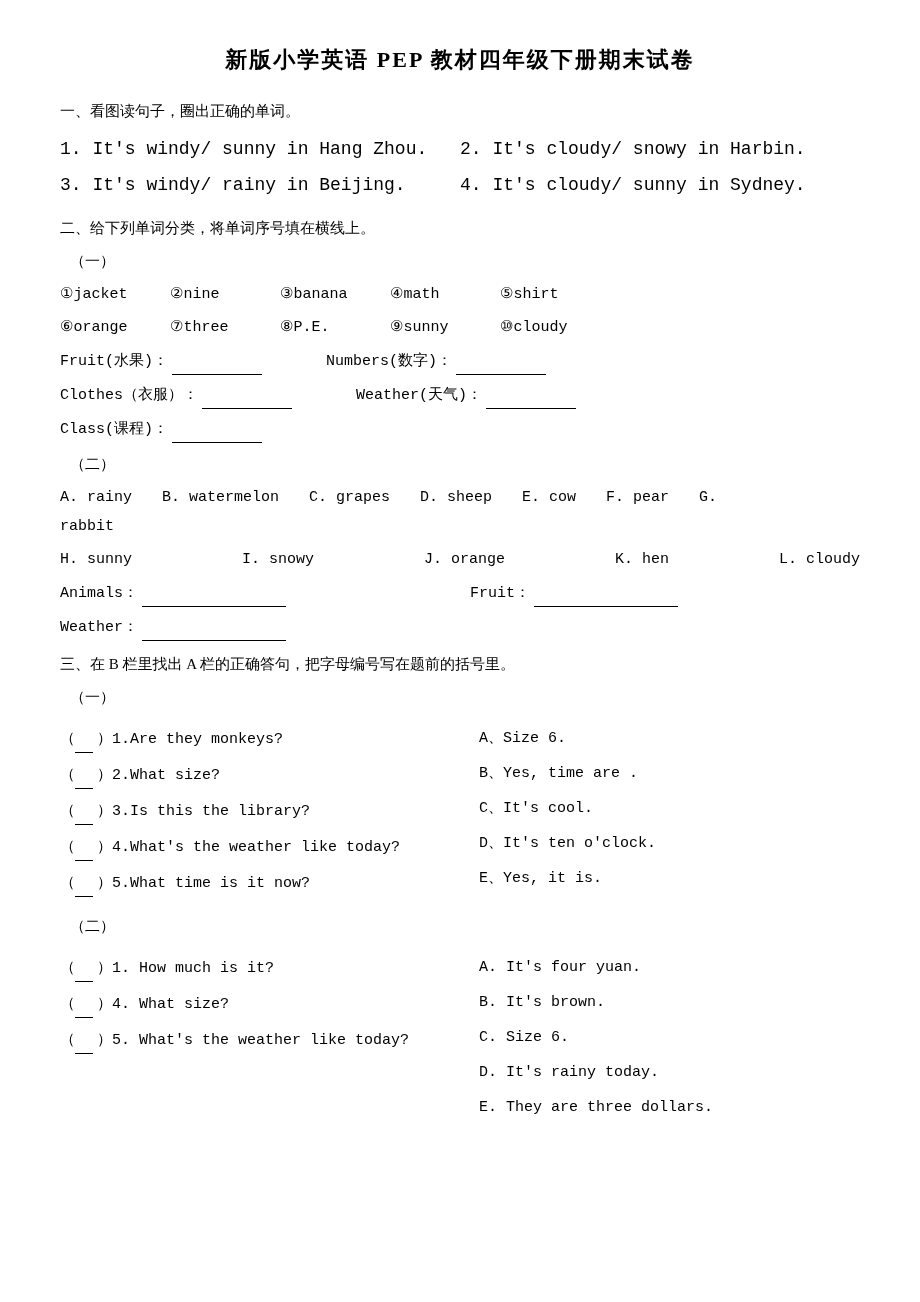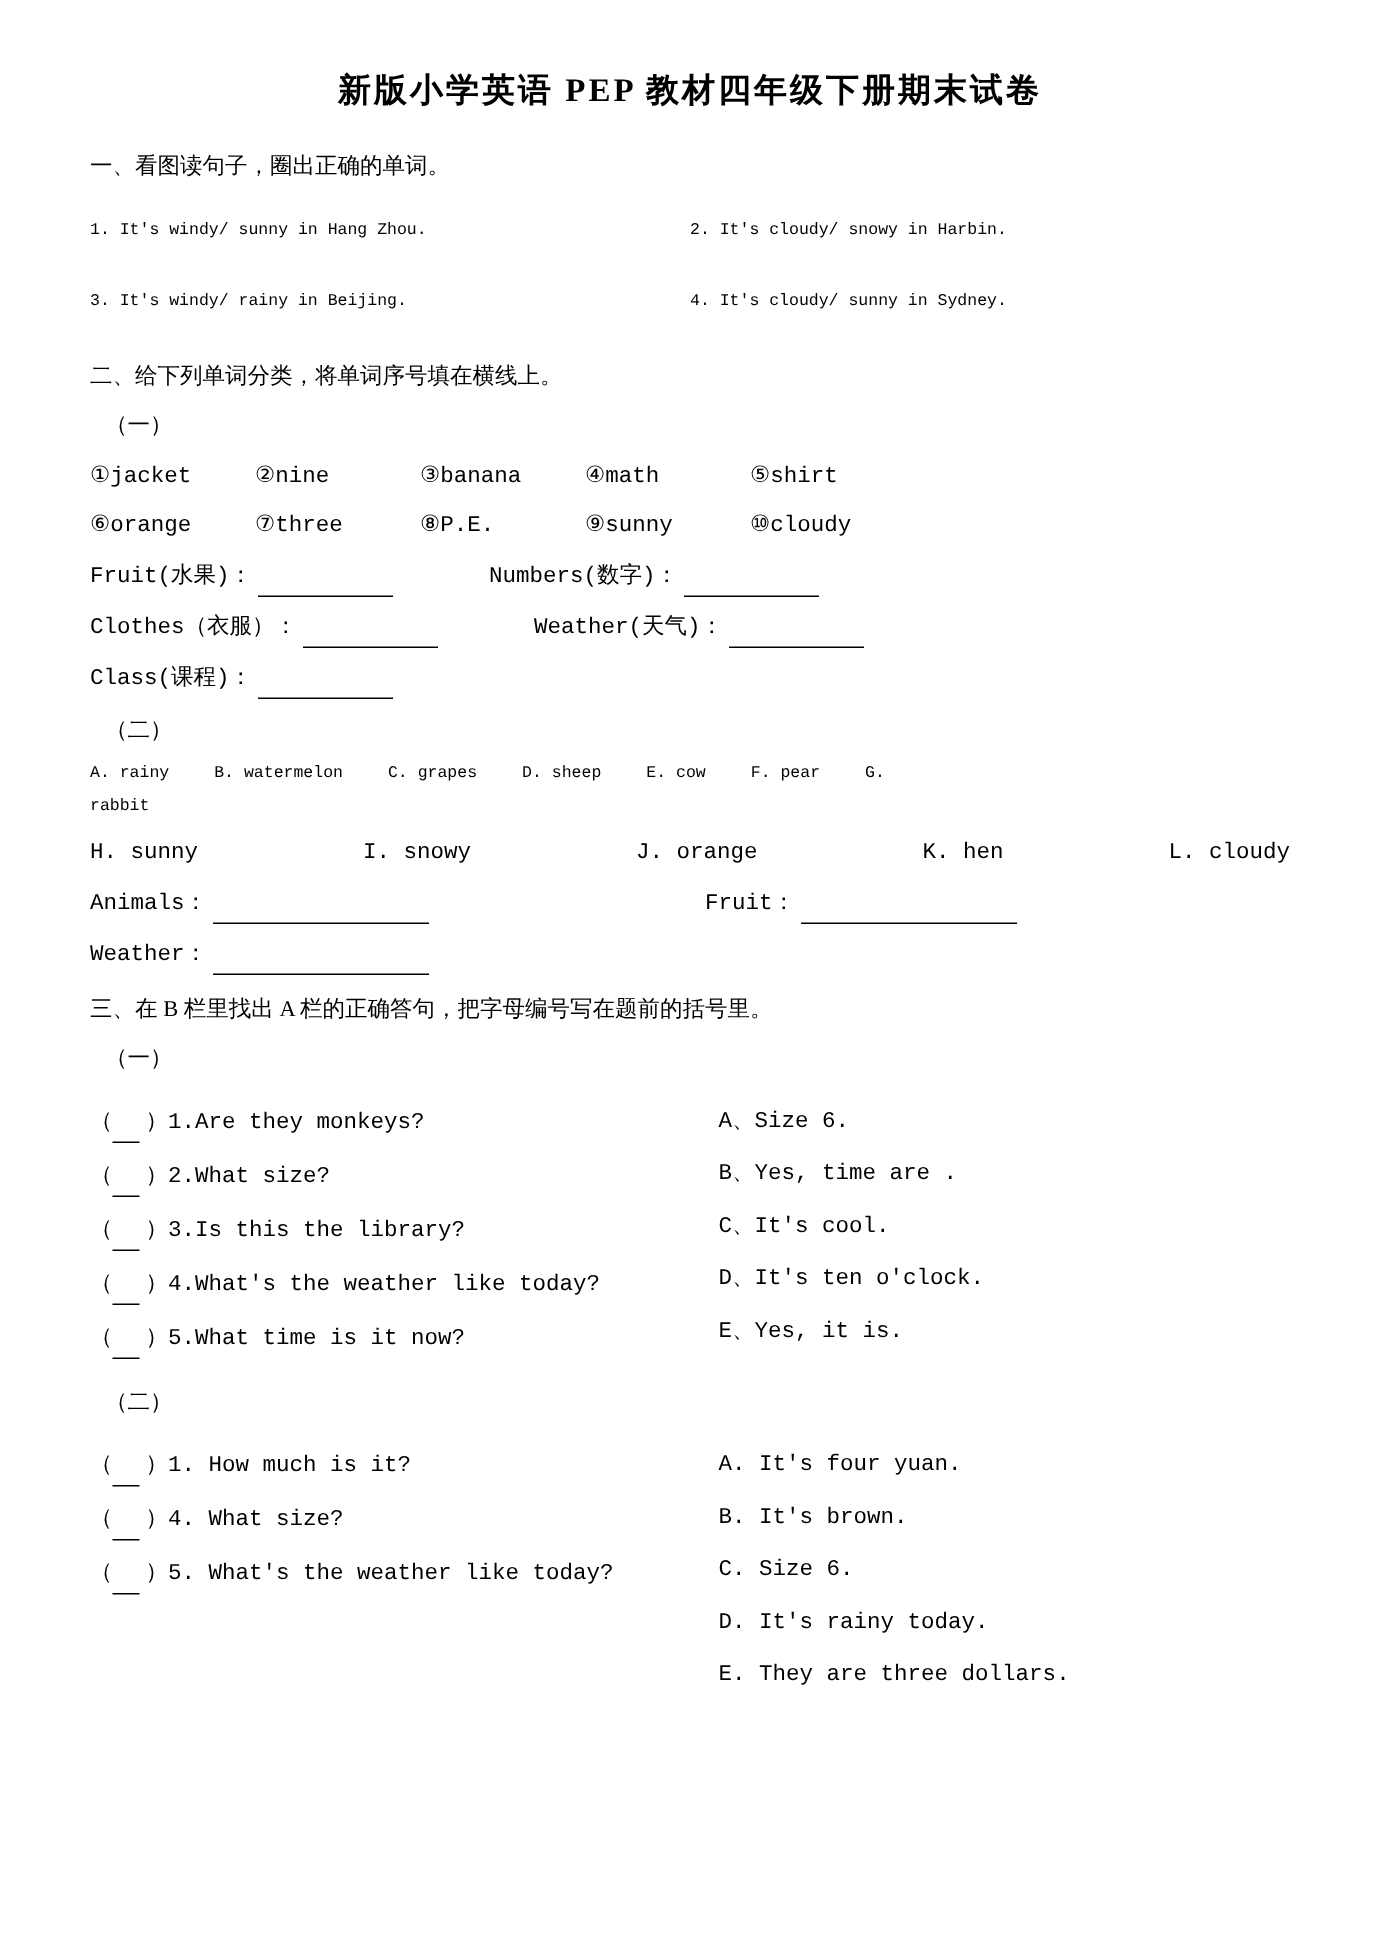--- a/index.html
+++ b/index.html
@@ -26,23 +26,23 @@
     }
     .section-header {
       font-size: 15px;
       margin: 12px 0 6px 0;
     }
     .sub-section {
       margin-left: 10px;
       margin-bottom: 4px;
     }
     .question-line {
-      margin: 14px 0;
+      margin: 2px 0;
       font-family: "Courier New", "SimSun", monospace;
-      font-size: 11px;
+      font-size: 18px;
     }
     .two-col {
       display: flex;
       gap: 0;
     }
     .col-left {
       flex: 1;
     }
     .col-right {
       flex: 1;
@@ -102,21 +102,21 @@
       margin: 8px 0;
       font-family: "Courier New", monospace;
       font-size: 15px;
     }
     .section2-words {
       display: flex;
       flex-wrap: wrap;
       gap: 10px 30px;
       margin: 6px 0;
       font-family: "Courier New", monospace;
-      font-size: 11px;
+      font-size: 15px;
     }
     .section2-words-row2 {
       display: flex;
       gap: 10px 30px;
       margin: 4px 0;
       font-family: "Courier New", monospace;
       font-size: 15px;
       flex-wrap: wrap;
       justify-content: space-between;
     }

